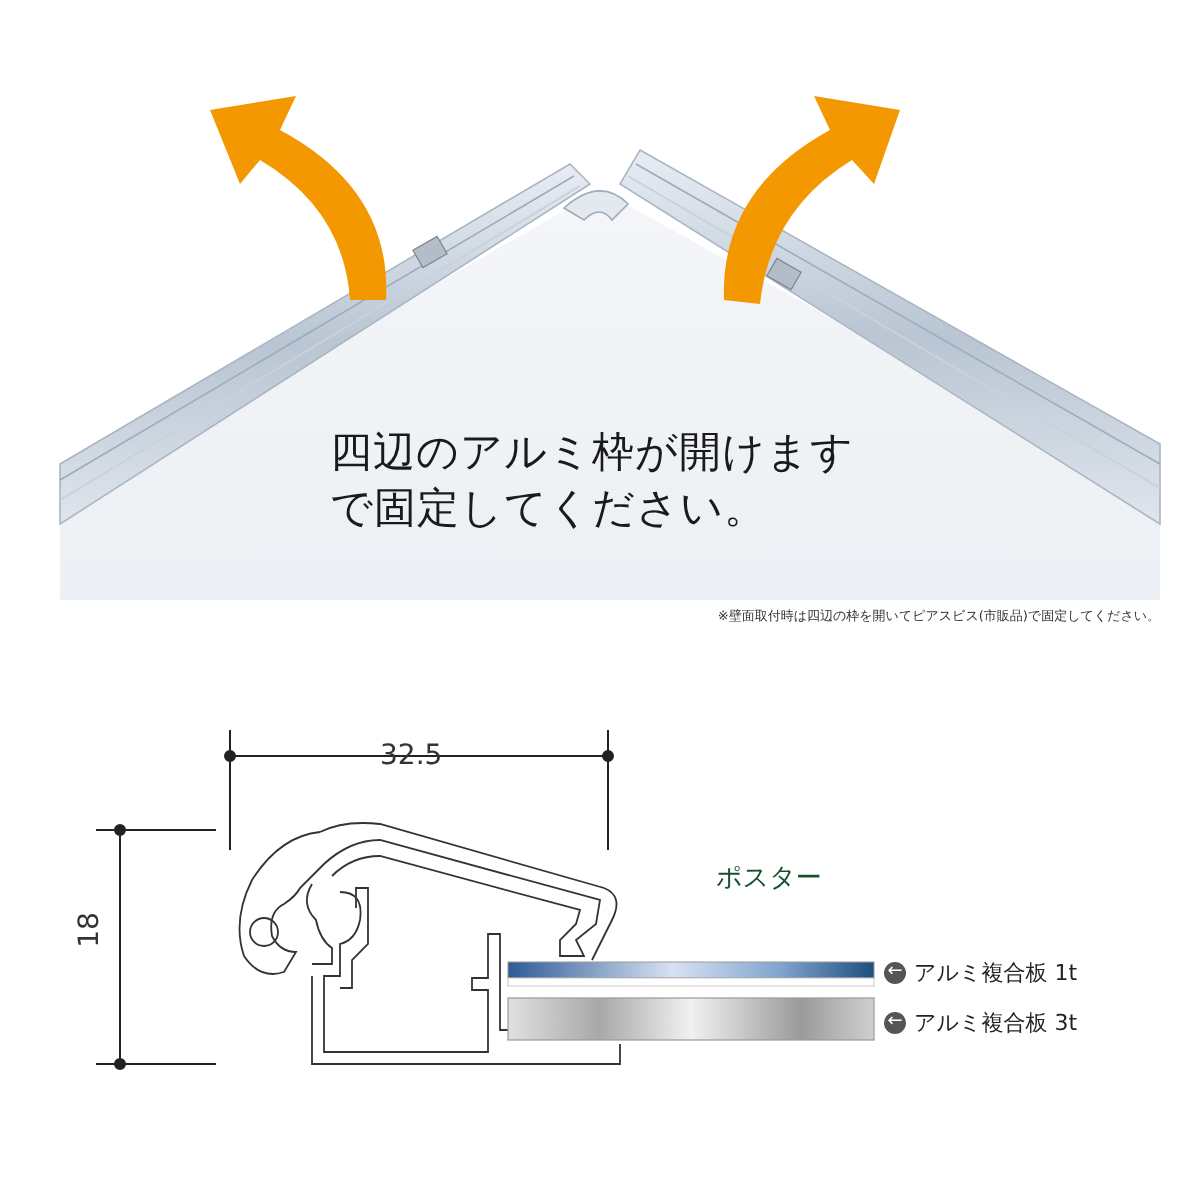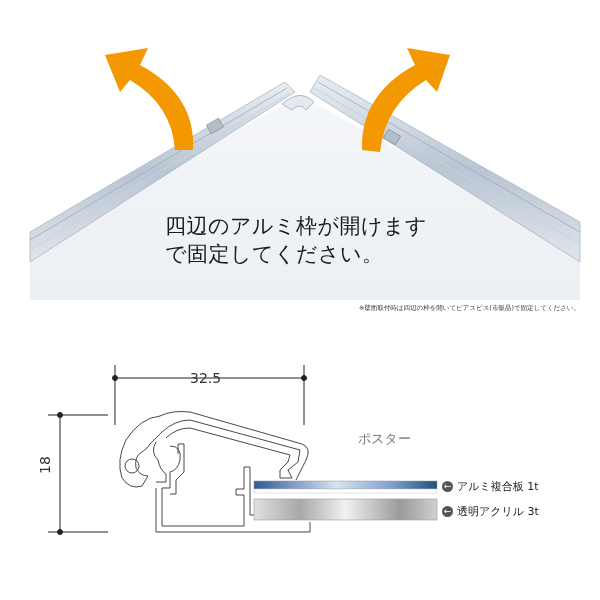--- a/index.html
+++ b/index.html
@@ -4,21 +4,21 @@
 <style>
   html,body{margin:0;padding:0;background:#ffffff;}
   body{width:600px;height:600px;position:relative;overflow:hidden;font-family:"DejaVu Sans","Liberation Sans",sans-serif;color:#222;}
   .photo{position:absolute;left:0;top:0;width:600px;height:305px;}
   .caption{position:absolute;left:165px;top:200px;font-size:21px;line-height:28px;color:#1a1a1a;letter-spacing:0.5px;margin-top:12px;}
   .caption div{white-space:nowrap;}
   .note{position:absolute;right:20px;top:304px;font-size:6.5px;color:#333;white-space:nowrap;}
   .diagram{position:absolute;left:0;top:340px;width:600px;height:240px;}
   .dim-w{position:absolute;left:190px;top:358px;font-size:14px;color:#333;margin-top:12px;}
   .dim-h{position:absolute;left:36px;top:457px;font-size:14px;color:#333;transform:rotate(-90deg);transform-origin:center;}
-  .lbl-poster{position:absolute;left:358px;top:430px;font-size:13px;color:#737373;}
+  .lbl-poster{position:absolute;left:358px;top:430px;font-size:13px;color:#14532d;}
   .legend{position:absolute;left:442px;font-size:11px;color:#222;display:flex;align-items:center;gap:4px;white-space:nowrap;}
   .legend .arrow{display:inline-block;width:11px;height:11px;border-radius:50%;background:#555;color:#fff;font-size:9px;line-height:11px;text-align:center;}
 </style>
 </head>
 <body>
 
 <svg class="photo" viewBox="0 0 600 305" xmlns="http://www.w3.org/2000/svg">
   <defs>
     <linearGradient id="bg" x1="0" y1="0" x2="0" y2="1">
       <stop offset="0" stop-color="#f4f6f9"></stop>
@@ -110,14 +110,14 @@
 <div class="dim-w">32.5</div>
 <div class="dim-h">18</div>
 <div class="lbl-poster">ポスター</div>
 
 <div class="legend" style="top:479px;">
   <span class="arrow">←</span>
   <span>アルミ複合板 1t</span>
 </div>
 <div class="legend" style="top:504px;">
   <span class="arrow">←</span>
-  <span>透明アクリル 3t</span>
+  <span>アルミ複合板 3t</span>
 </div>
 
 </body></html>

